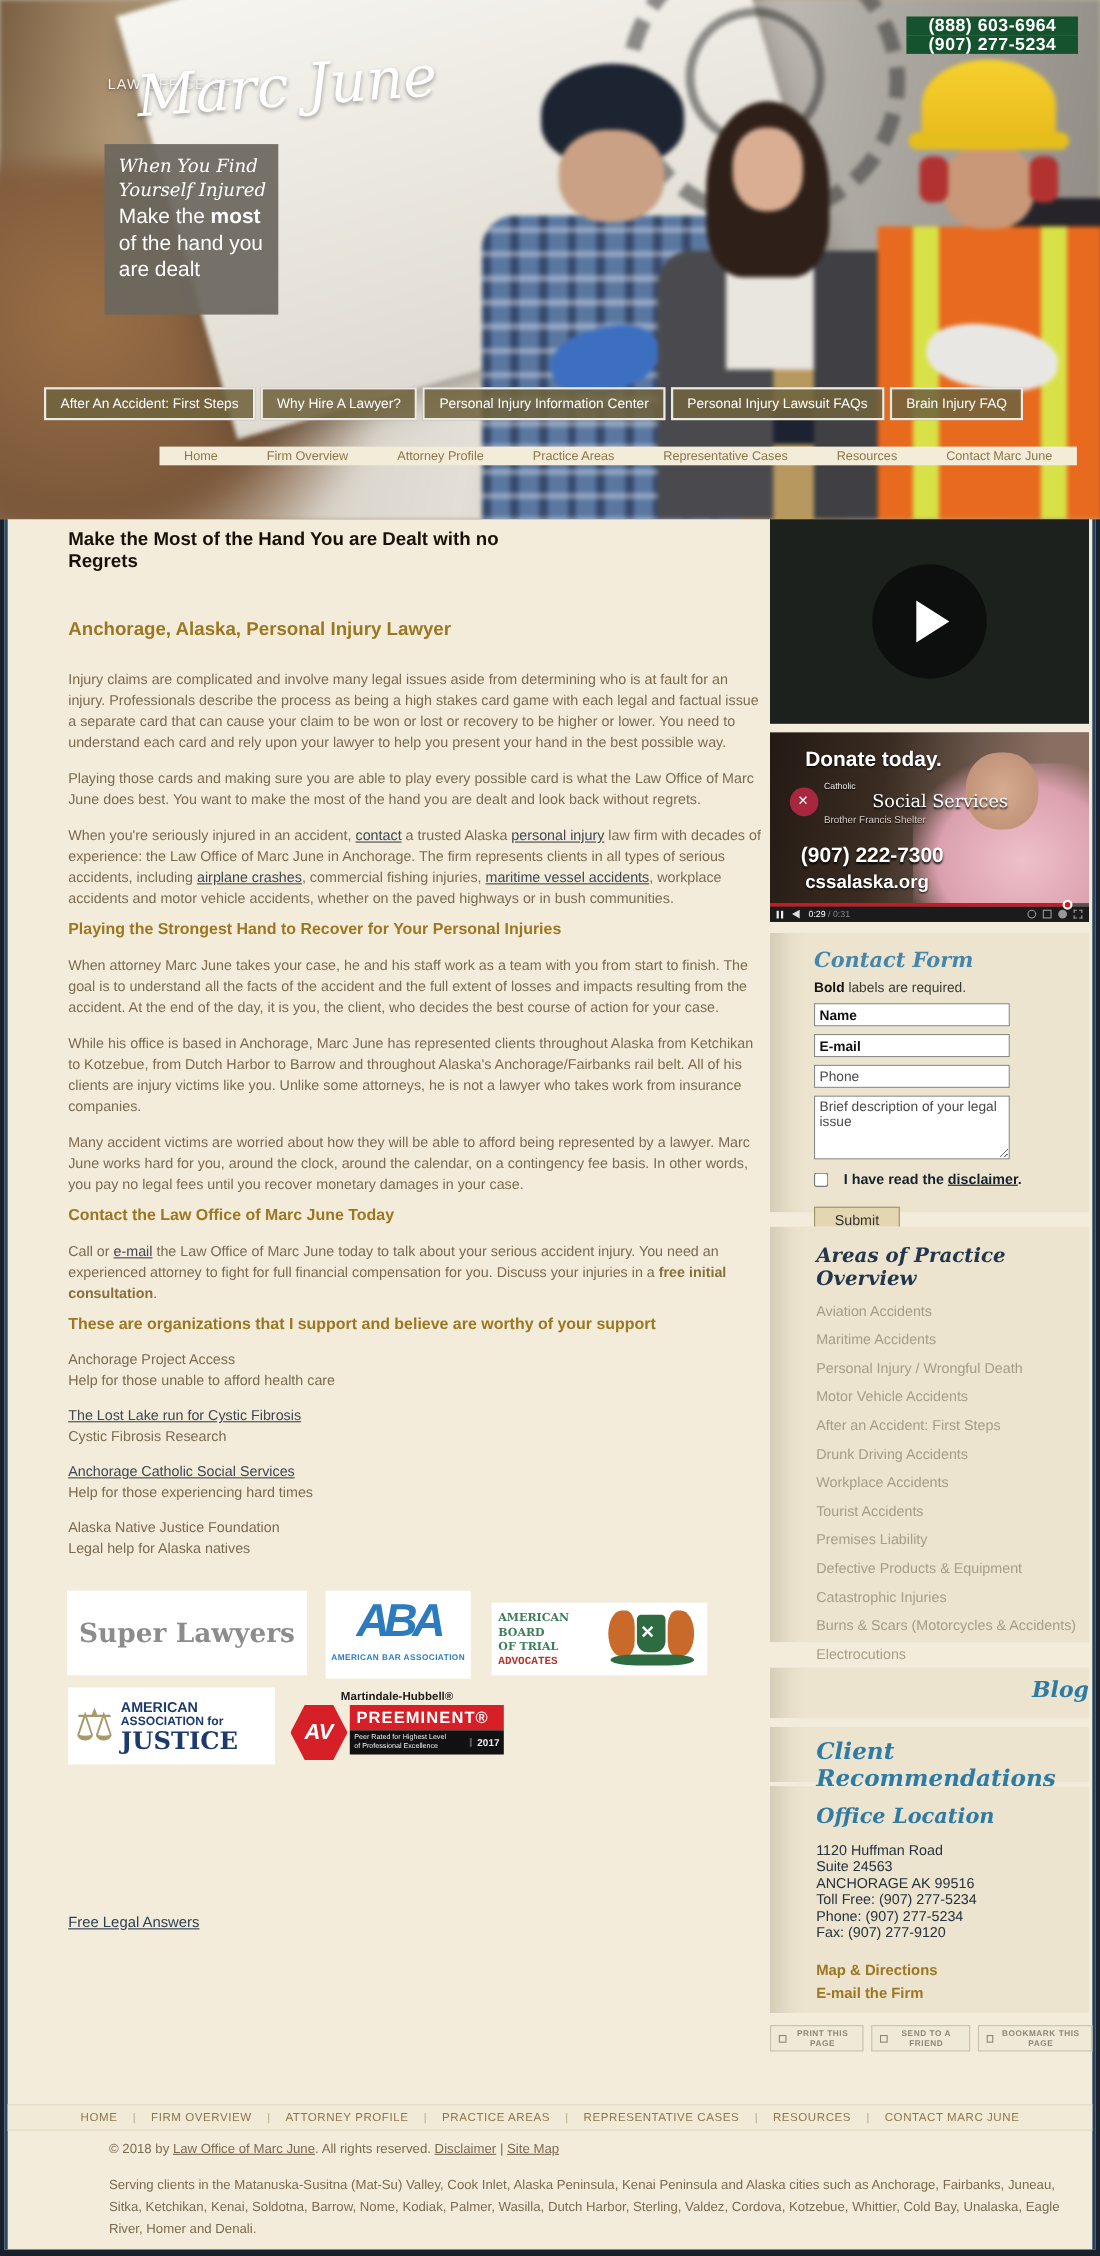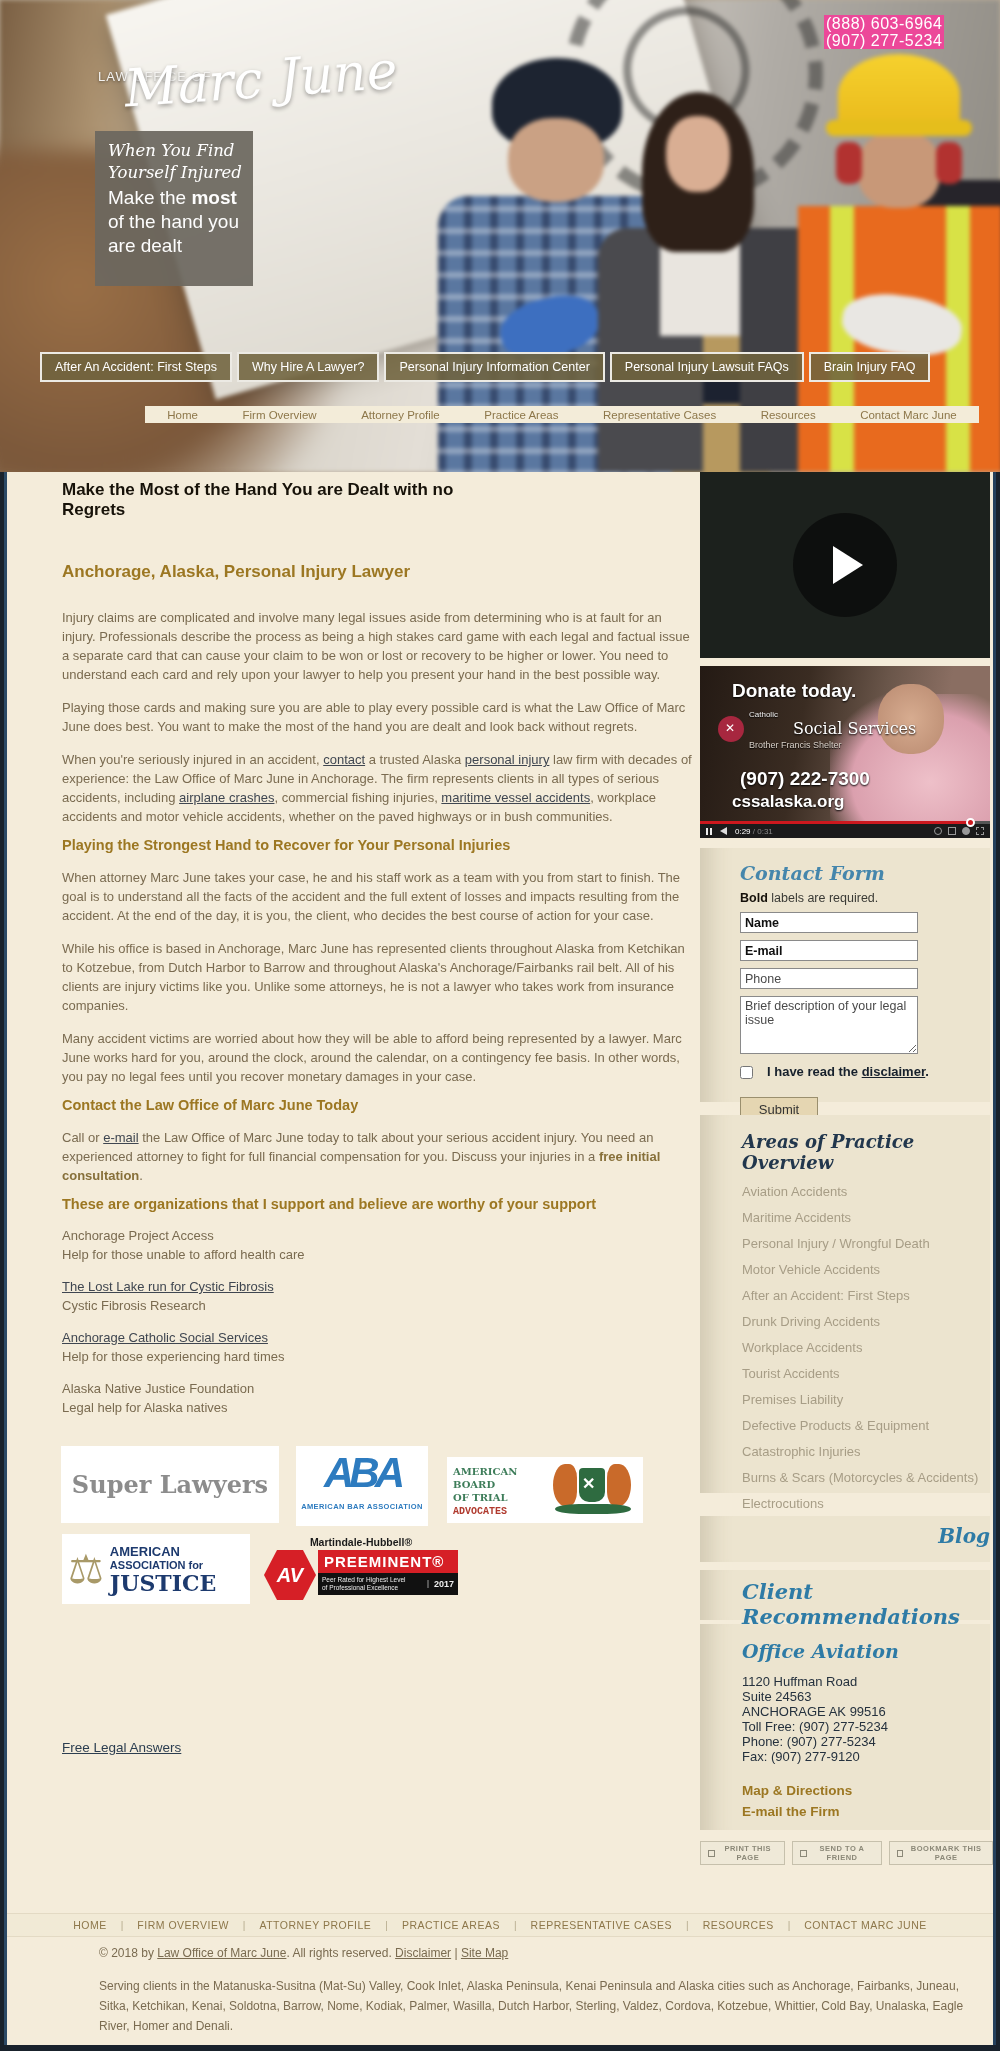--- a/index.html
+++ b/index.html
@@ -31,21 +31,21 @@
   .p3-brim{position:absolute;left:826px;top:120px;width:146px;height:16px;background:#e5be1c;border-radius:8px;}
   .p3-face{position:absolute;left:858px;top:132px;width:82px;height:76px;background:#c89878;border-radius:42%;}
   .p3-muffL{position:absolute;left:836px;top:142px;width:26px;height:42px;background:#b23230;border-radius:10px;}
   .p3-muffR{position:absolute;left:936px;top:142px;width:26px;height:42px;background:#b23230;border-radius:10px;}
   .p3-vest{position:absolute;left:798px;top:206px;width:204px;height:266px;background:#e86a1e;background-image:linear-gradient(90deg,transparent 0 32px,#d8e246 32px 56px,transparent 56px 148px,#d8e246 148px 172px,transparent 172px);}
   .p3-glove{position:absolute;left:842px;top:296px;width:120px;height:58px;background:#e9e7e3;border-radius:45%;transform:rotate(8deg);}
 
   .logo-small{position:absolute;left:98px;top:52px;color:#f4f3f1;font-size:13px;letter-spacing:1px;text-shadow:0 1px 3px rgba(0,0,0,.5);margin-top:17px;}
   .logo-script{position:absolute;left:124px;top:44px;width:420px;color:#fff;font-family:"DejaVu Serif",serif;font-style:italic;font-size:52px;transform:rotate(-4deg);text-shadow:0 2px 4px rgba(0,0,0,.35);}
   .phones{position:absolute;left:824px;top:15px;text-align:left;}
-  .phone-line{display:block;background:#ec4899;color:#fff;font-size:16px;font-weight:normal;padding:0 2px;line-height:17px;letter-spacing:.5px;}
+  .phone-line{display:block;background:#14532d;color:#fff;font-size:16px;font-weight:bold;padding:0 20px;line-height:17px;letter-spacing:.5px;}
   .hero-box{position:absolute;left:95px;top:131px;width:158px;height:155px;background:rgba(108,103,95,.93);padding:9px 0 0 13px;box-sizing:border-box;}
   .hero-script{color:#fff;font-family:"DejaVu Serif",serif;font-style:italic;font-size:16.5px;line-height:22px;}
   .hero-sans{color:#fdfdfd;font-size:19px;line-height:24px;margin-top:2px;}
   .hero-sans strong{font-weight:bold;}
   .primary-nav{position:absolute;left:40px;top:352px;display:flex;gap:5px;}
   .nav-btn{display:block;background:rgba(112,99,62,.88);border:2px solid #eceae4;color:#fff;font-size:12.5px;line-height:26px;padding:0 13px;white-space:nowrap;text-decoration:none;}
   .secondary-nav{position:absolute;left:145px;top:406px;width:834px;height:17px;background:#f3ecd9;display:flex;justify-content:space-around;align-items:center;}
   .secondary-nav a{color:#8d774a;font-size:11.5px;text-decoration:none;white-space:nowrap;}
 
   
@@ -101,21 +101,21 @@
   .v2-scene{position:absolute;left:0;top:0;width:290px;height:158px;overflow:hidden;background:linear-gradient(100deg,#241a14 0%,#3a2c22 35%,#6a564a 60%,#8a6e62 80%);}
   .v2-blanket{position:absolute;left:130px;top:28px;width:200px;height:160px;background:radial-gradient(ellipse at 50% 55%,#eec0c9,#dba0ae 55%,rgba(180,120,130,0) 78%);}
   .v2-face{position:absolute;left:178px;top:18px;width:66px;height:70px;background:radial-gradient(#d7ac90,#b98a70);border-radius:46%;}
   .v2-donate{position:absolute;left:32px;top:14px;color:#fff;font-weight:bold;font-size:19px;text-shadow:0 1px 2px #000;}
   .v2-logo-row{position:absolute;left:18px;top:44px;display:flex;align-items:flex-start;}
   .css-mark{width:26px;height:26px;border-radius:50%;background:#a7273f;margin:6px 5px 0 0;position:relative;}
   .css-mark::after{content:"✕";position:absolute;left:7px;top:5px;color:#fff;font-size:12px;}
   .v2-cath{color:#eee;font-size:8px;text-shadow:0 1px 1px #000;}
   .v2-ss{color:#fff;font-family:"DejaVu Serif",serif;font-size:16px;text-shadow:0 1px 2px #000;margin-left:44px;}
   .v2-bfs{color:#d8d0c8;font-size:9px;margin-top:2px;text-shadow:0 1px 1px #000;}
-  .v2-phone{position:absolute;left:40px;top:102px;color:#fff;font-weight:bold;font-size:19px;text-shadow:0 1px 2px #000;}
+  .v2-phone{position:absolute;left:28px;top:102px;color:#fff;font-weight:bold;font-size:19px;text-shadow:0 1px 2px #000;}
   .v2-site{position:absolute;left:32px;top:126px;color:#fff;font-weight:bold;font-size:17px;text-shadow:0 1px 2px #000;}
   .v2-bar{position:absolute;left:0;top:158px;width:290px;height:14px;background:#1b1b1b;}
   .v2-progress{position:absolute;left:0;top:-3px;width:290px;height:3px;background:#555;}
   .v2-fill{width:93%;height:3px;background:#cc181e;}
   .v2-dot{position:absolute;left:266px;top:-3px;width:9px;height:9px;border-radius:50%;background:#cc181e;border:2px solid #fff;box-sizing:border-box;}
   .v2-controls{display:flex;align-items:center;height:14px;padding:0 6px;color:#ccc;}
   .vc-pause{display:inline-flex;gap:2px;margin-right:8px;}
   .vc-pause i{display:block;width:2px;height:7px;background:#eee;}
   .vc-vol{width:0;height:0;border-right:7px solid #ddd;border-top:4px solid transparent;border-bottom:4px solid transparent;margin-right:8px;}
   .vc-time{font-size:8px;color:#fff;}
@@ -383,21 +383,21 @@
 
   <div class="side-box blog-box">
     <div class="script-title blog-title">Blog</div>
   </div>
 
   <div class="side-box recs-box">
     <div class="script-title recs-title">Client Recommendations</div>
   </div>
 
   <div class="side-box office-box">
-    <div class="script-title office-title">Office Aviation</div>
+    <div class="script-title office-title">Office Location</div>
     <div class="addr" id="addr-lines">
         <div class="addr-line">1120 Huffman Road</div>
         <div class="addr-line">Suite 24563</div>
         <div class="addr-line">ANCHORAGE AK 99516</div>
         <div class="addr-line">Toll Free: (907) 277-5234</div>
         <div class="addr-line">Phone: (907) 277-5234</div>
         <div class="addr-line">Fax: (907) 277-9120</div>
       </div>
     <div class="office-links" id="office-links">
         <a href="#">Map &amp; Directions</a>

